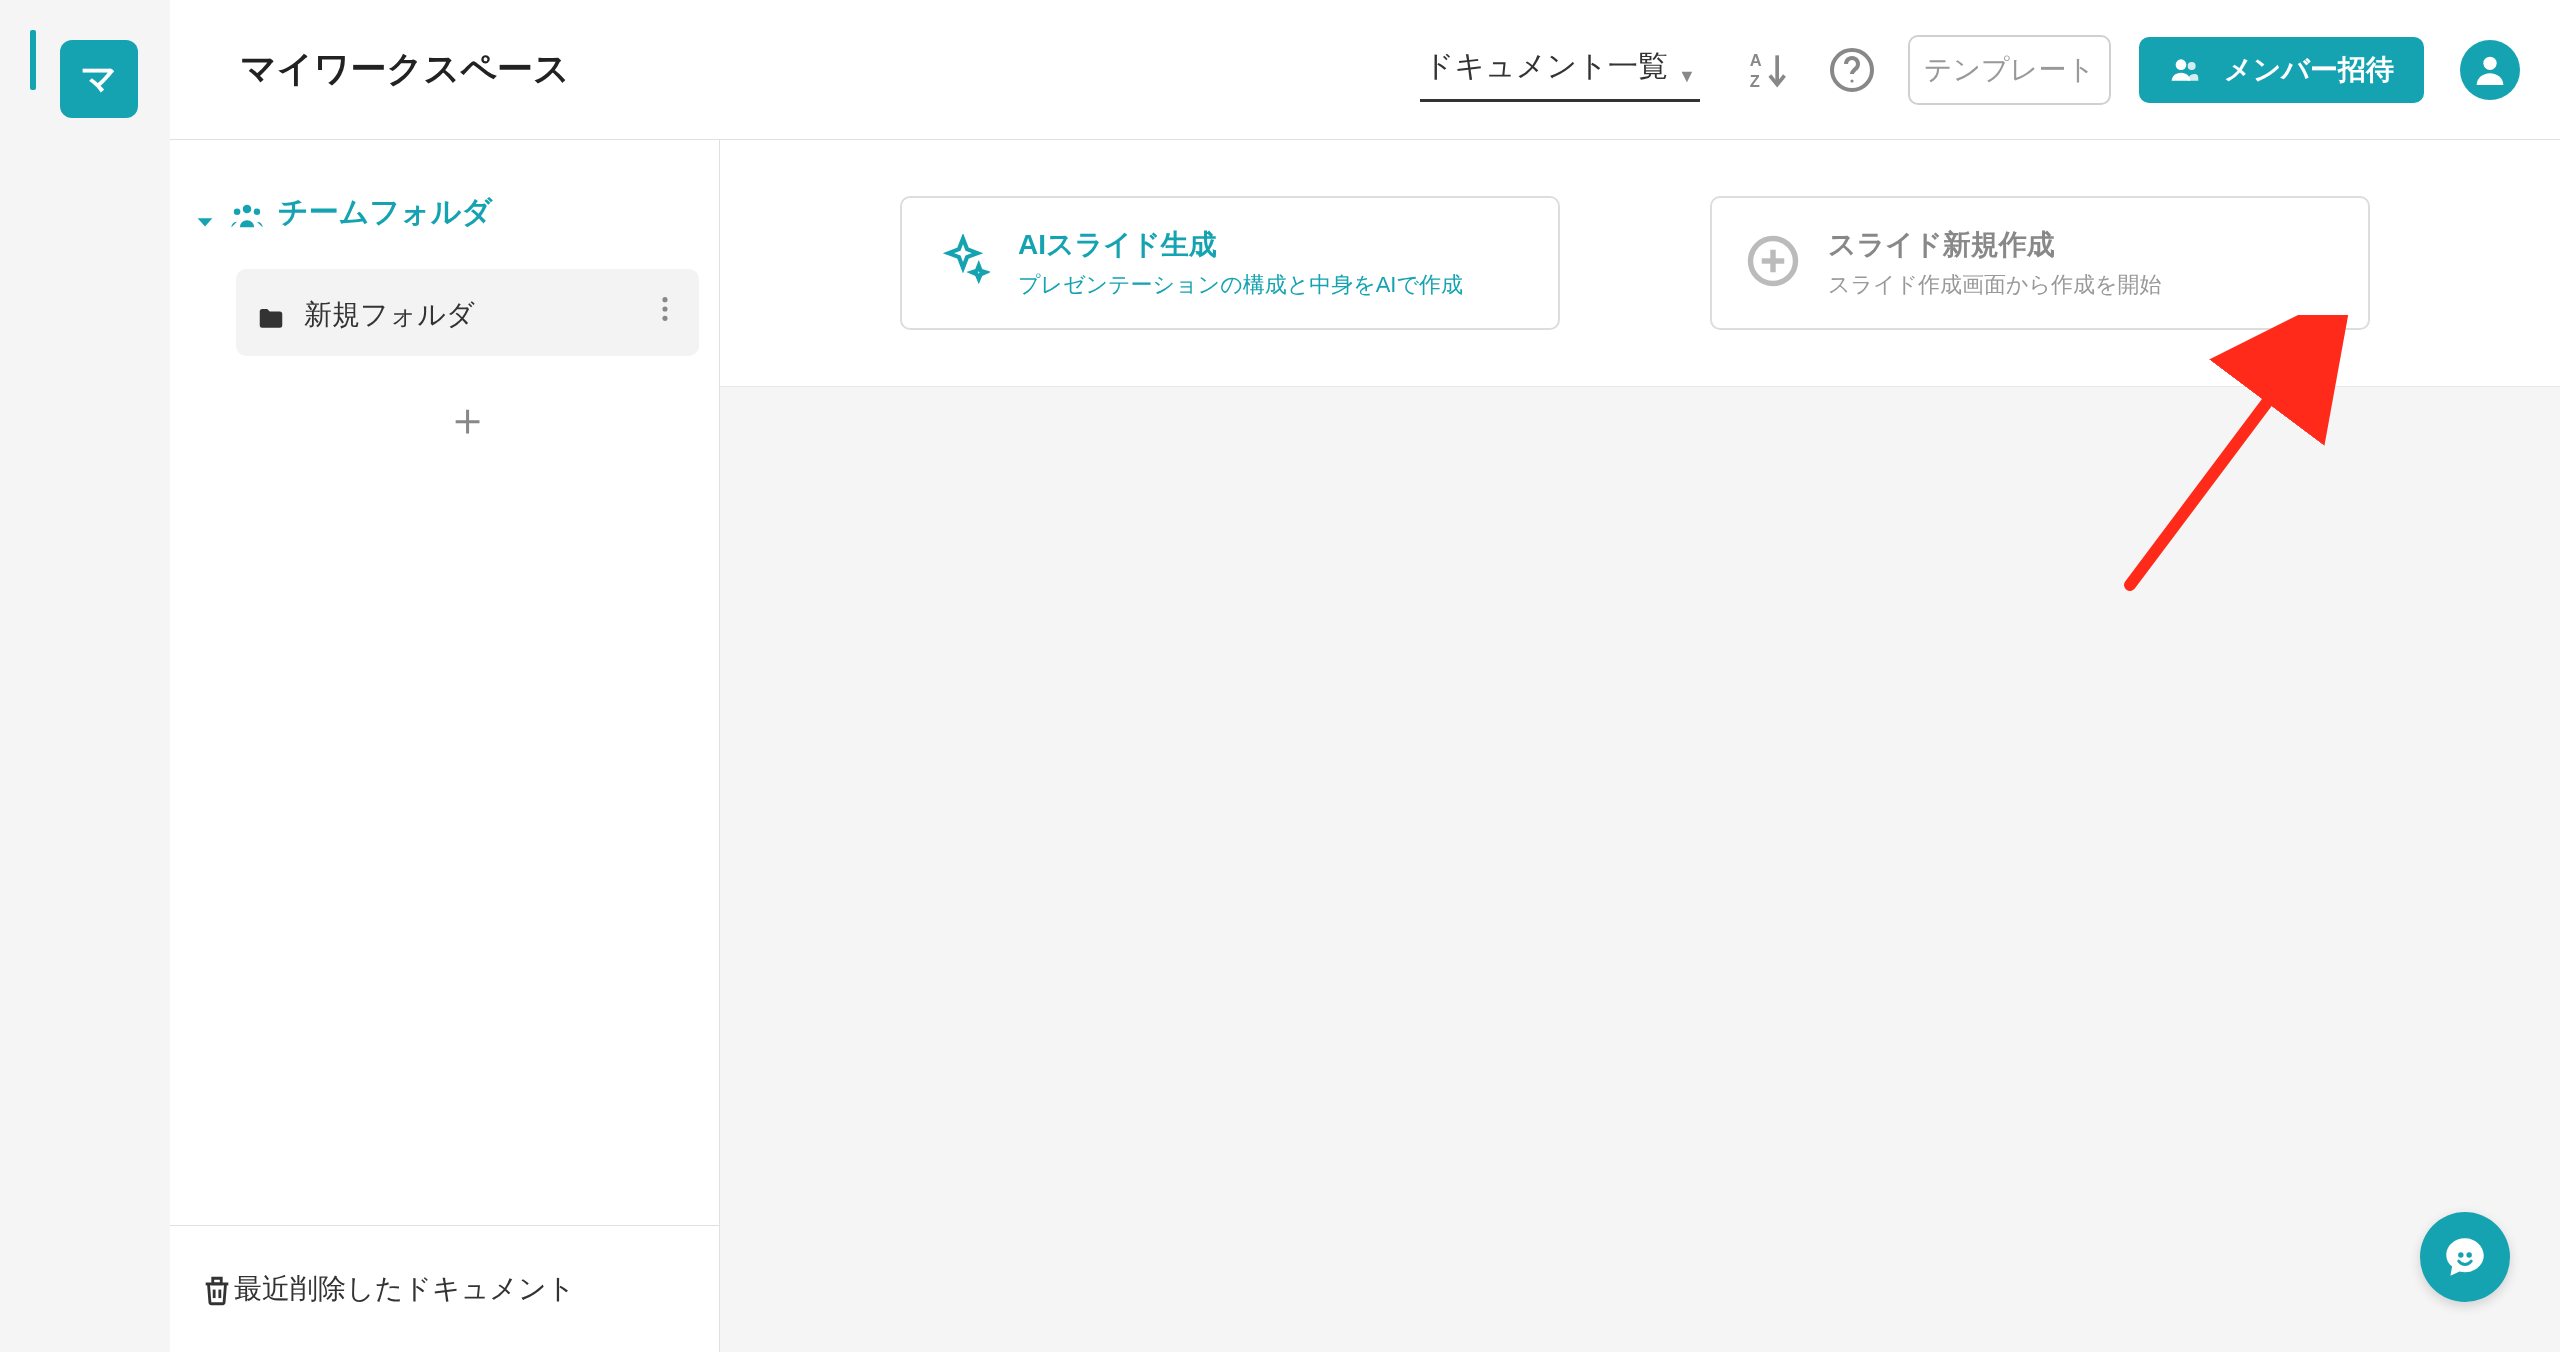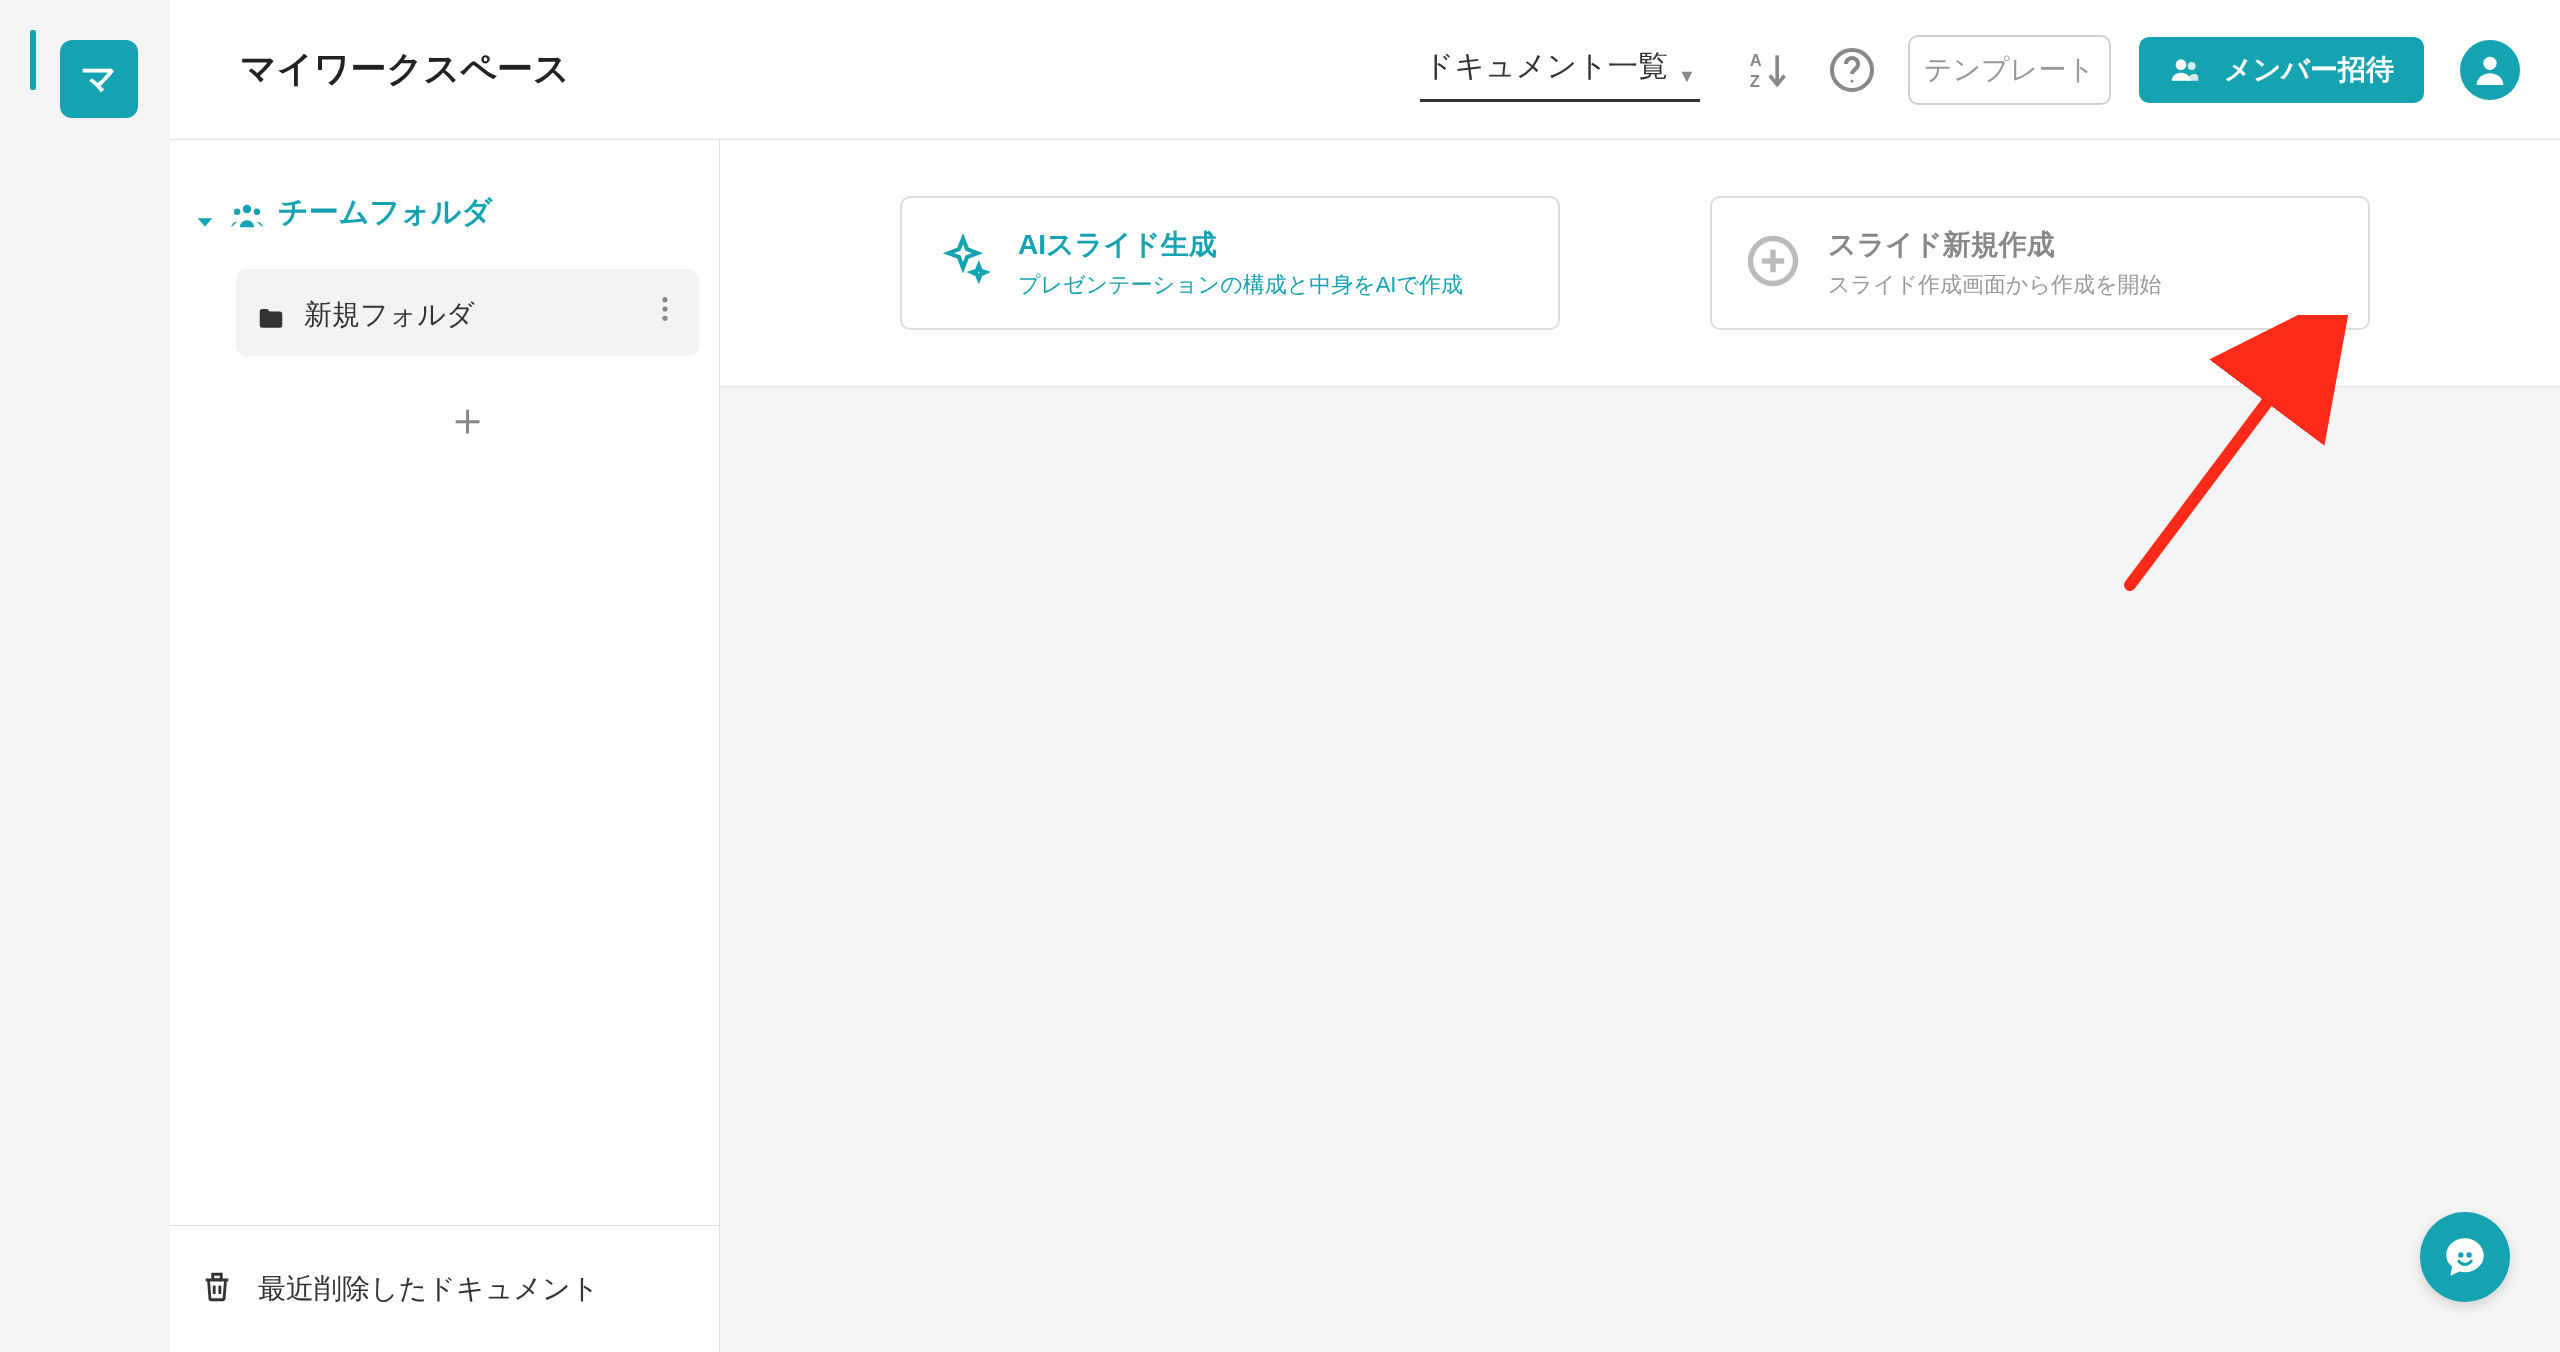--- a/index.html
+++ b/index.html
@@ -179,22 +179,21 @@
       color: #888;
       cursor: pointer;
       line-height: 1;
       width: 60px;
       text-align: center;
     }
     .sidebar-bottom {
       border-top: 1px solid #e0e0e0;
       padding: 44px 30px;
       display: flex;
-      align-items: flex-start;
-      gap: 24px;
+      align-items: flex-end;
       font-size: 28px;
       color: #333;
       cursor: pointer;
     }
     .canvas {
       flex: 1;
       background: #f5f5f5;
       position: relative;
     }
     .cards-row {

